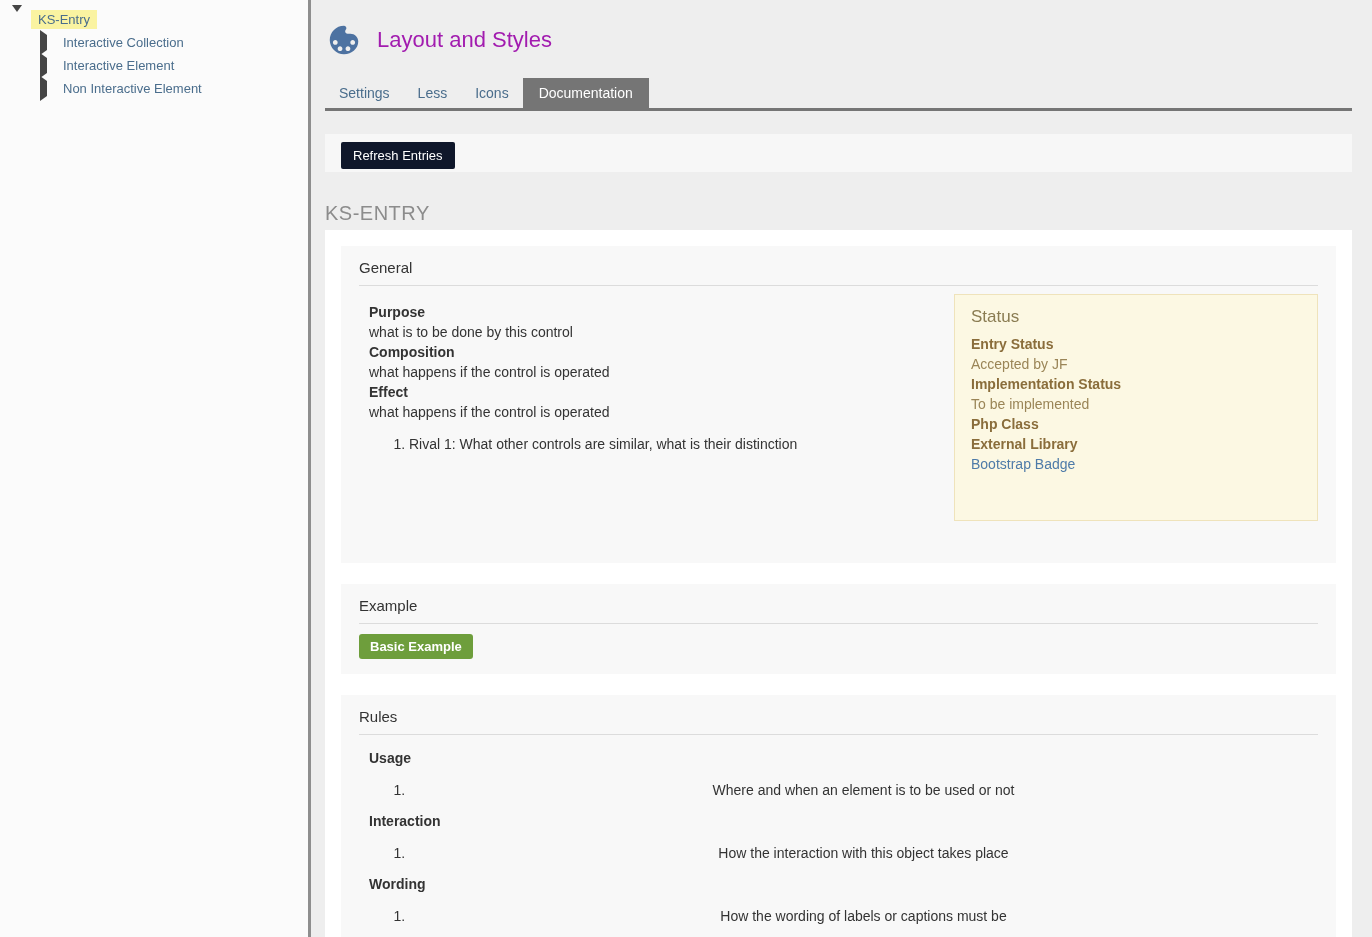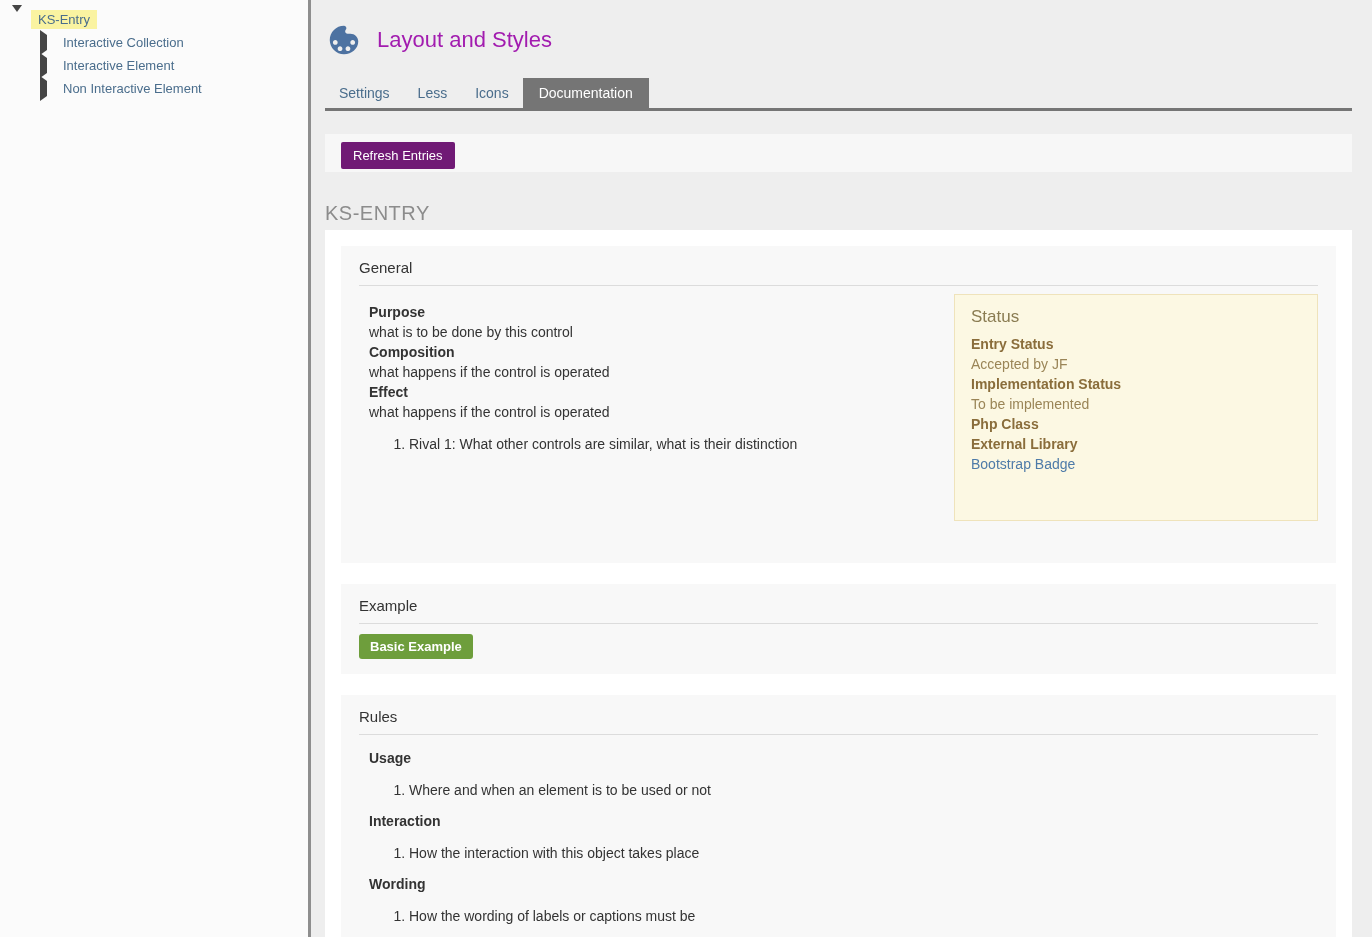--- a/index.html
+++ b/index.html
@@ -76,21 +76,21 @@
     padding: 7px 16px;
   }
   
   .toolbar {
     margin-top: 23px;
     background: #f7f7f7;
     padding: 8px 16px;
     height: 38px;
   }
   .btn-refresh {
-    background: #701a75;
+    background: #0f172a;
     color: #ffffff;
     border: none;
     font-family: "Liberation Sans", sans-serif;
     font-size: 13px;
     padding: 6px 12px;
     border-radius: 2px;
     cursor: pointer;
   }
   
   .page-title {
@@ -159,21 +159,21 @@
     background: #6e9e3c;
     color: #ffffff;
     font-size: 13px; font-weight: bold;
     padding: 5px 11px;
     border-radius: 3px;
   }
   
   .panel-rules { padding-bottom: 170px; margin-bottom: 0; }
   .rules-body { margin-left: 10px; font-size: 14px; color: #333333; }
   .rules-body dt { font-weight: bold; margin-top: 15px; line-height: 17px; }
-  .rules-body ol { margin: 15px 0 0 0; padding-left: 40px; }
+  .rules-body ol { margin: 15px 0 0 0; padding-left: 40px; text-align: center; }
   .rules-body li { line-height: 16px; }
 </style>
 </head>
 <body>
 
 <div class="sidebar">
   <div class="tree-item root">
     <span class="caret"><span class="caret-down"></span></span>
     <span class="tree-label selected">KS-Entry</span>
   </div>

